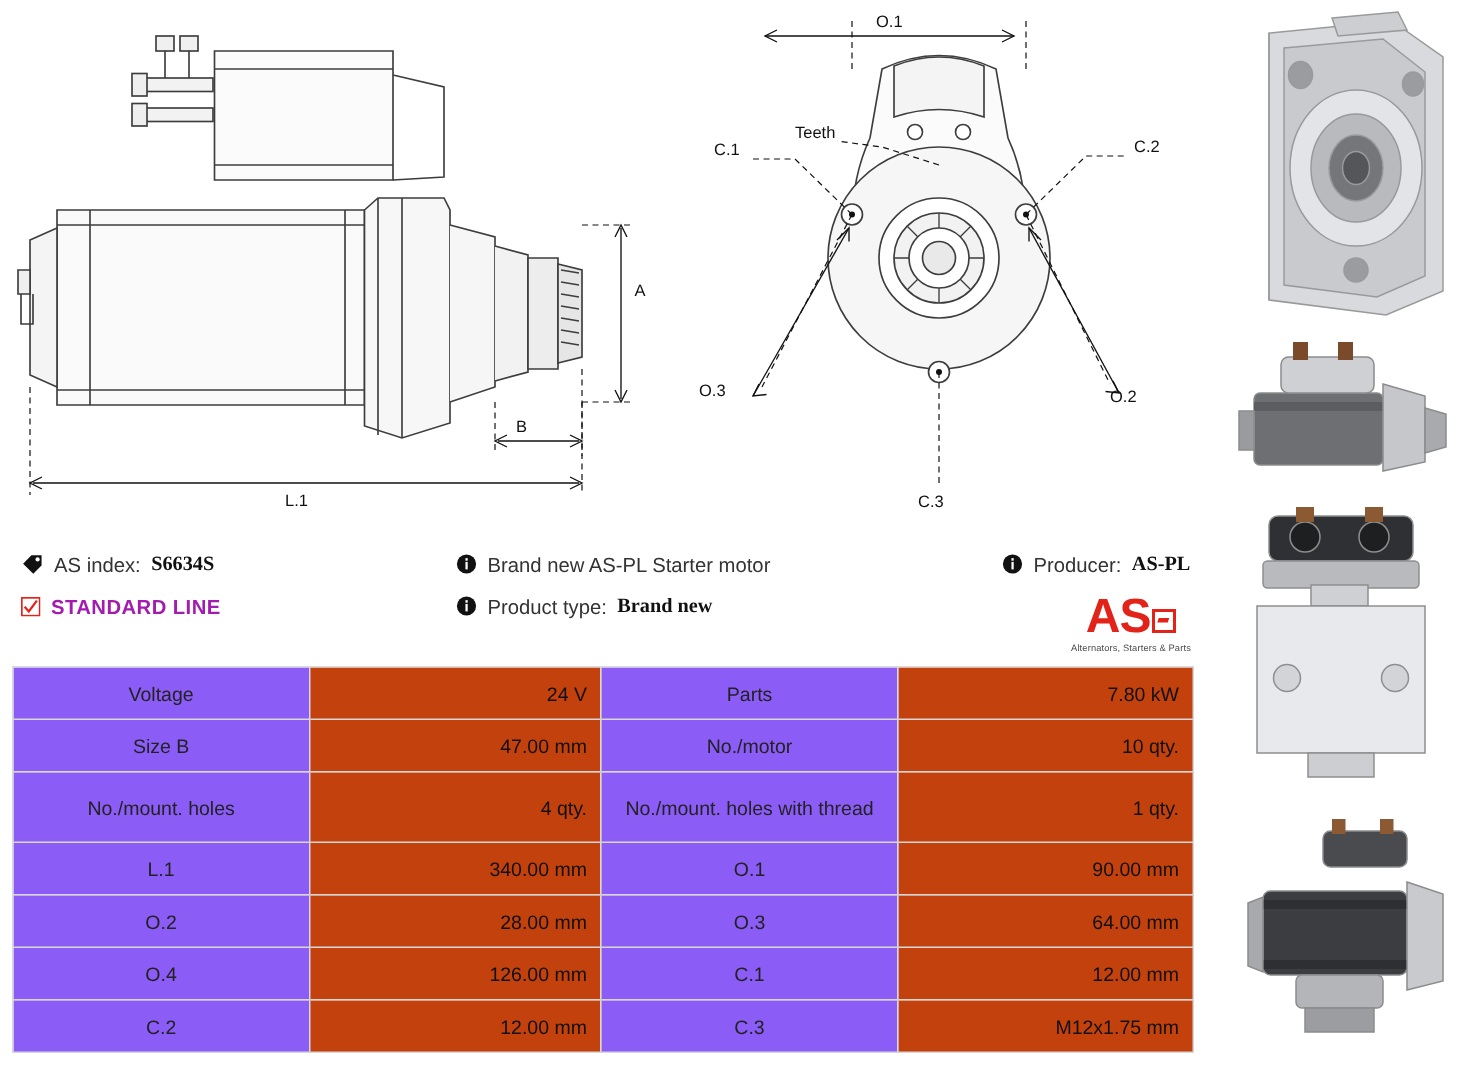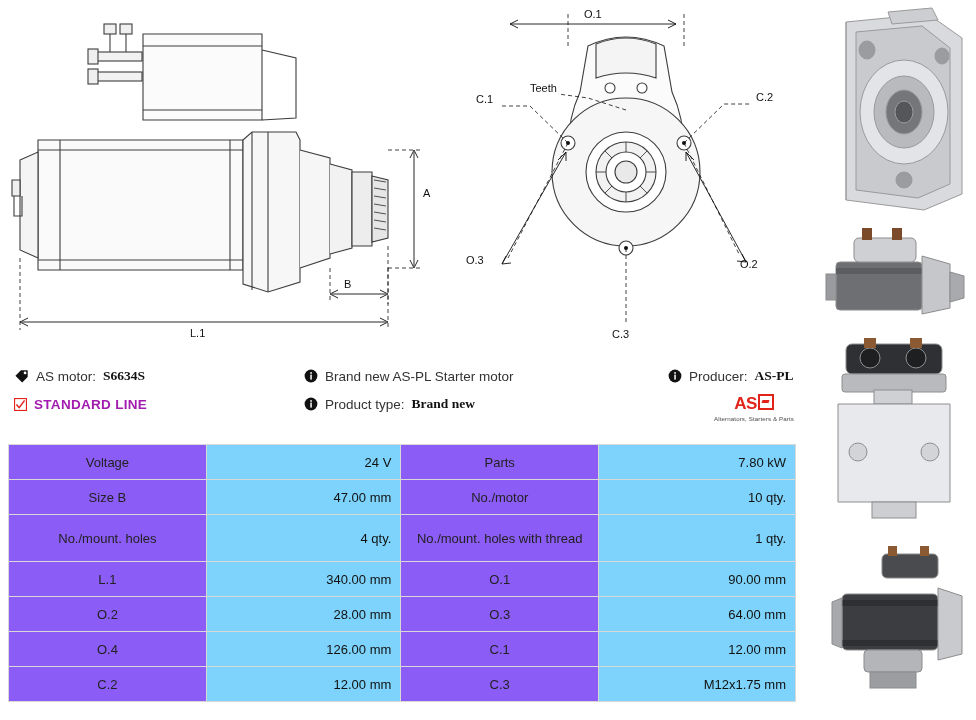--- a/index.html
+++ b/index.html
@@ -94,21 +94,21 @@
   .ico svg { display: block; }
 
   .as-logo {
     position: absolute;
     right: 12px;
     top: 32px;
     width: 92px;
     text-align: center;
   }
   .as-logo .as-main {
-    font-size: 17px;
+    font-size: 32px;
     font-weight: bold;
     color: #e2231a;
     letter-spacing: -0.5px;
     line-height: 1;
   }
   .as-logo .as-sub {
     font-size: 6.2px;
     color: #4a4a4a;
     letter-spacing: 0.1px;
     margin-top: 3px;
@@ -147,21 +147,21 @@
   }
   .spec td.k {
     width: 197px;
     text-align: center;
     background: #8b5cf6;
     color: #222;
   }
   .spec td.v {
     width: 197px;
     text-align: right;
-    background: #7dd3fc;
+    background: #c2410c;
     color: #111;
   }
   .spec tr.tall td { height: 40px; }
 
   
   .dim-txt { font-family: "Liberation Sans", sans-serif; font-size: 11px; fill: #111; }
 </style>
 </head>
 <body>
 
@@ -376,21 +376,21 @@
   <div class="info">
 
     <div class="info-col c1">
       <div class="info-line">
         <span class="ico">
           <svg width="15" height="15" viewBox="0 0 16 16">
               <path d="M1.5 7.2 L7.4 1.3 L14.6 1.3 L14.6 8.5 L8.7 14.4 Z" fill="#111"></path>
               <circle cx="11.8" cy="4.2" r="1.5" fill="#fff"></circle>
             </svg>
         </span>
-        <span class="label">AS motor:</span>
+        <span class="label">AS index:</span>
         <span class="value">S6634S</span>
       </div>
       <div class="info-line">
         <span class="ico">
           <svg width="13" height="13" viewBox="0 0 14 14">
               <rect x="0.6" y="0.6" width="12.8" height="12.8" fill="none" stroke="#e2231a" stroke-width="1.2"></rect>
               <path d="M2.6 7 L5.6 10.4 L11.4 2.6" fill="none" stroke="#e2231a" stroke-width="1.6"></path>
             </svg>
         </span>
         <span class="std-line">STANDARD LINE</span>

